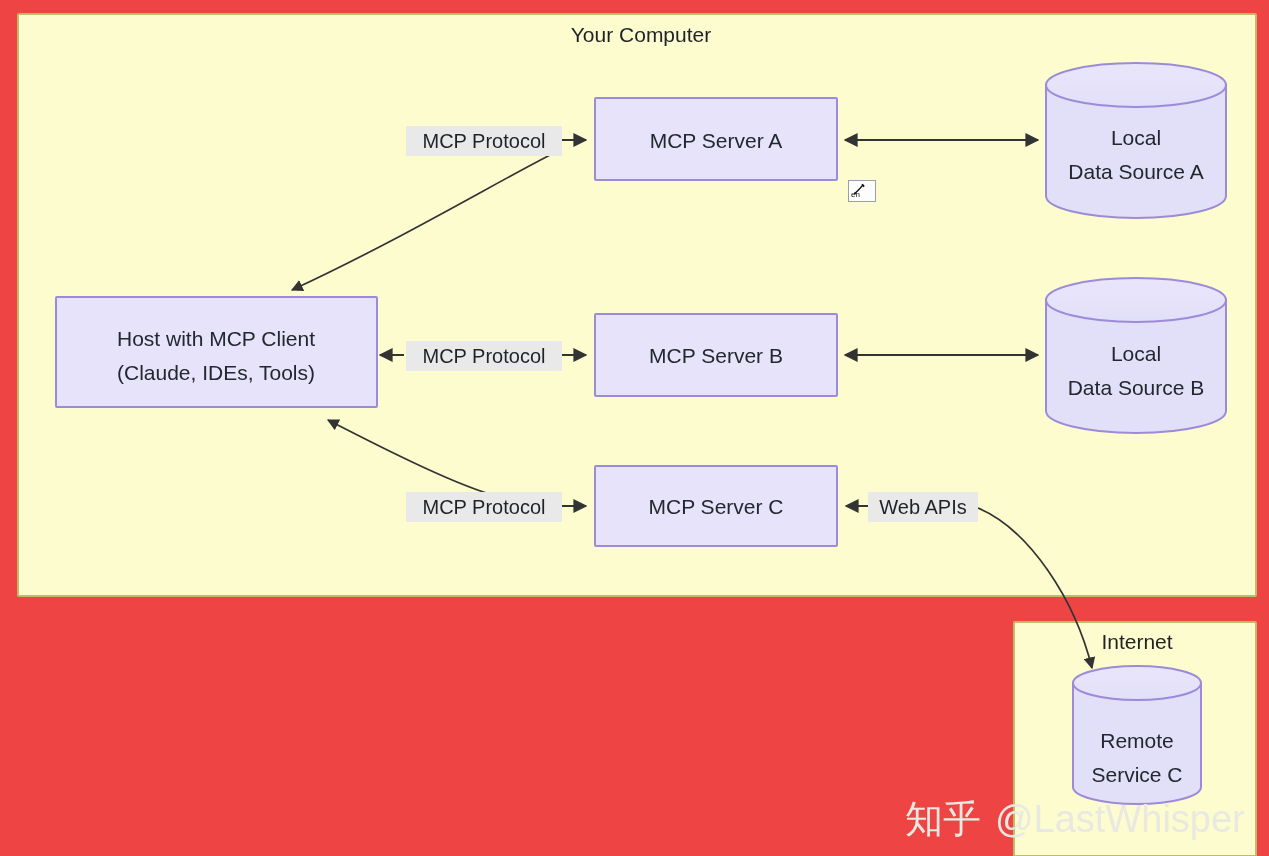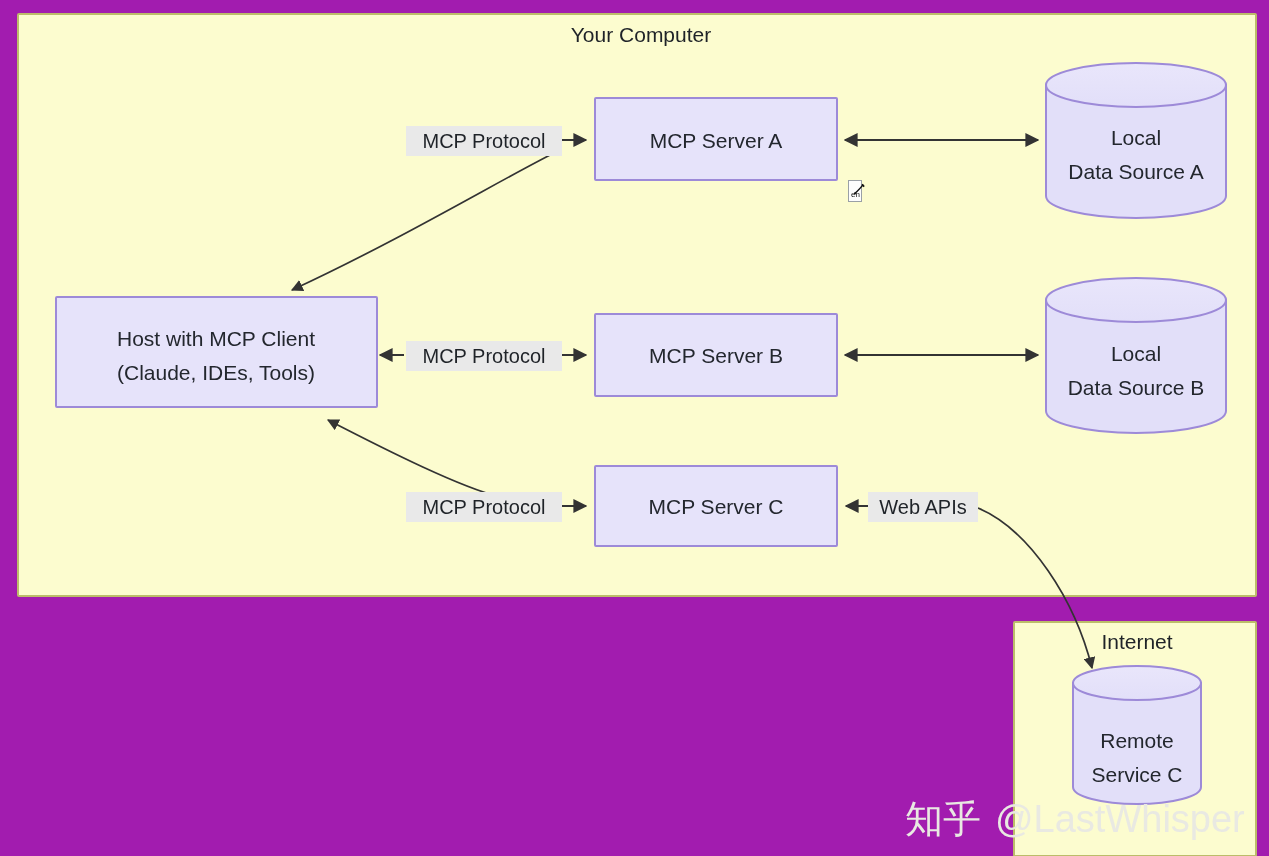--- a/index.html
+++ b/index.html
@@ -7,21 +7,21 @@
     padding: 0;
     background: #ffffff;
   }
   body {
     font-family: "Liberation Sans", sans-serif;
   }
   #stage {
     position: relative;
     width: 1269px;
     height: 856px;
-    background: #a21caf;
+    background: #ef4444;
     overflow: hidden;
   }
   #diagram-svg {
     position: absolute;
     left: 0;
     top: 0;
     width: 1269px;
     height: 856px;
   }
   .grp-title {
@@ -59,21 +59,21 @@
   }
   .watermark-at {
     font-size: 38px;
     fill: #e9e9e2;
     font-family: "Liberation Sans", sans-serif;
   }
   #ime-icon {
     position: absolute;
     left: 848px;
     top: 180px;
-    width: 14px;
+    width: 28px;
     height: 22px;
     background: #fdfdfd;
     border: 1px solid #9aa0a6;
     box-sizing: border-box;
     font-size: 8px;
     color: #111;
     line-height: 1;
   }
   #ime-icon .ime-en {
     position: absolute;

